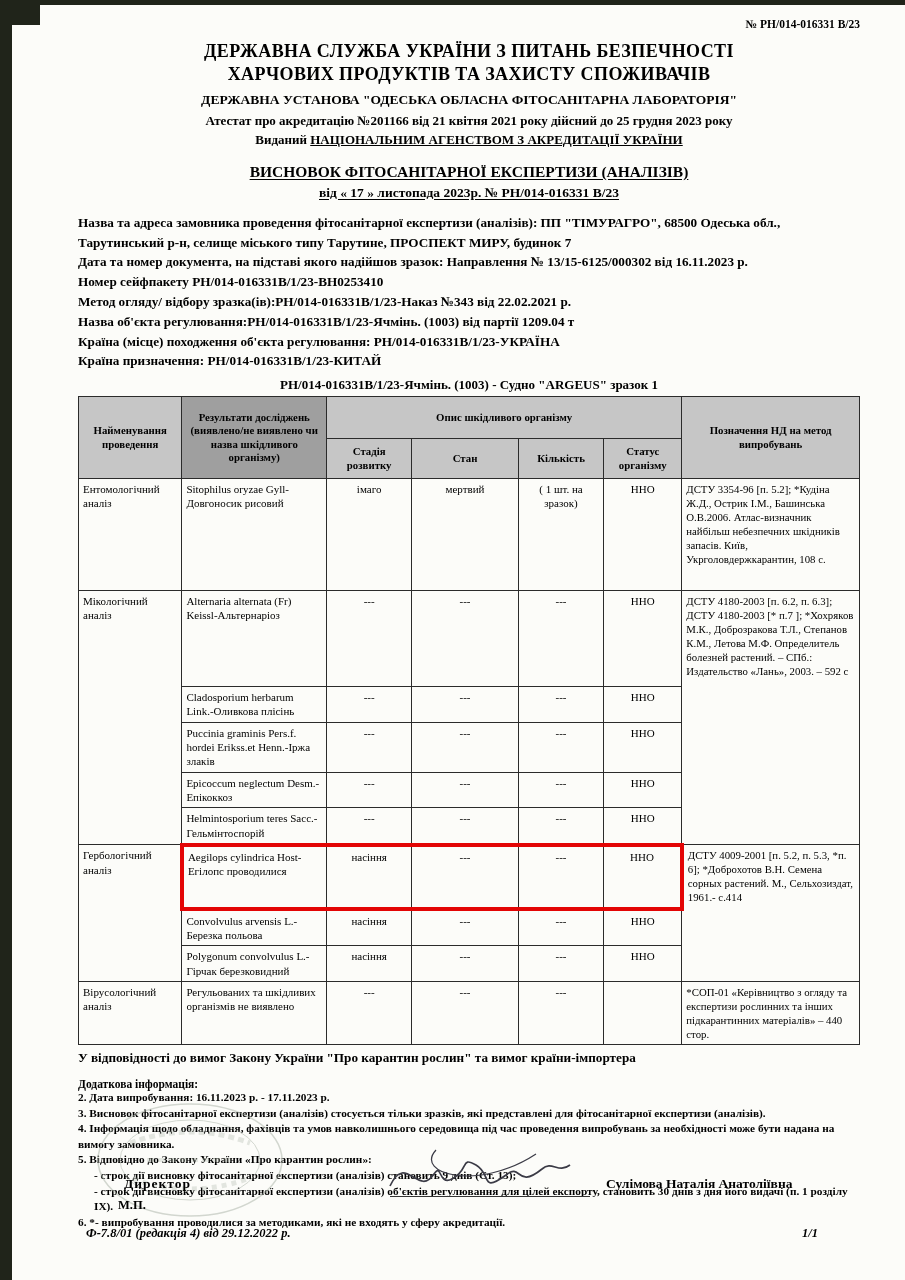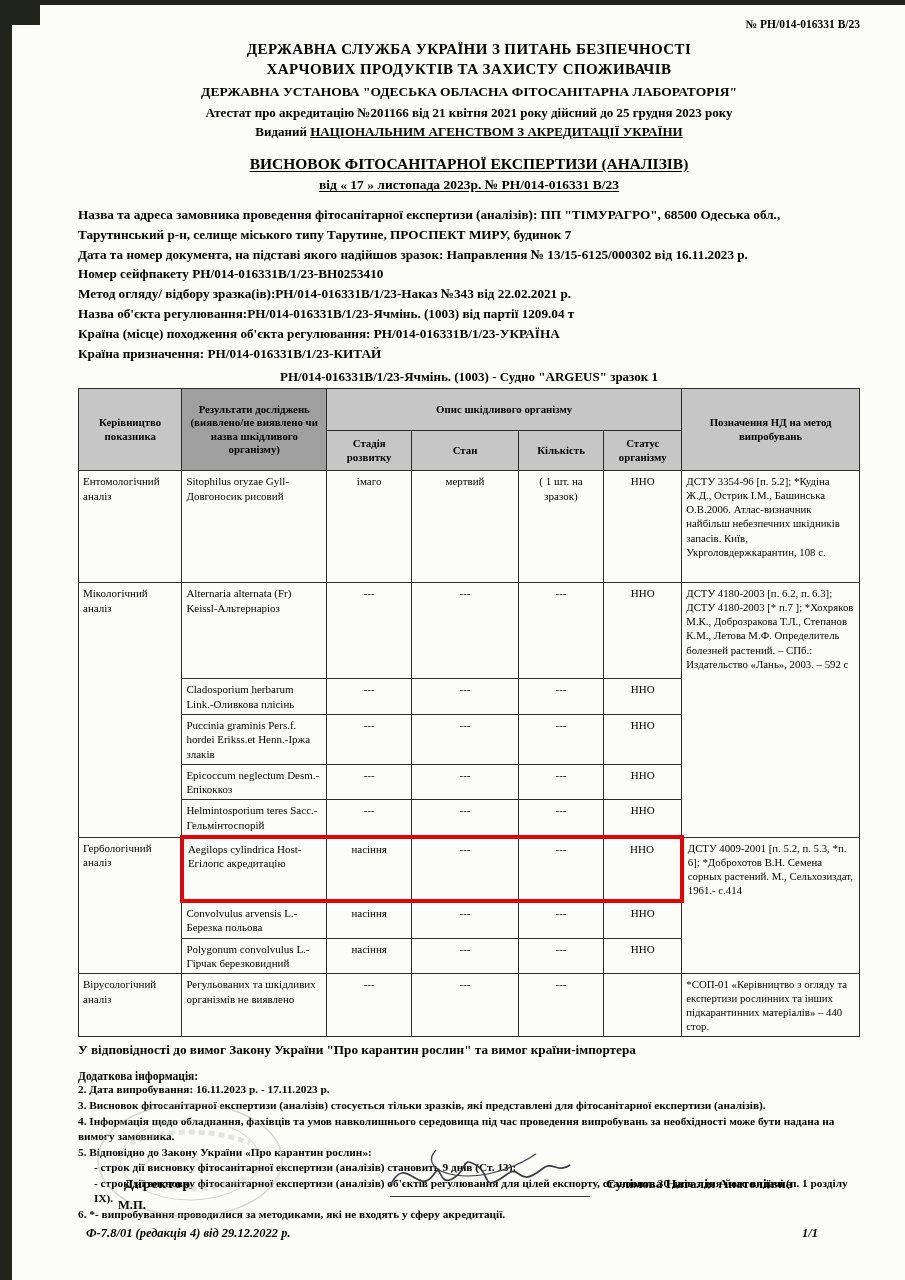--- a/index.html
+++ b/index.html
@@ -11,21 +11,21 @@
   }
   
   .edge-top  { position:absolute; top:0; left:0; width:100%; height:5px; background:#20241a; }
   .edge-left { position:absolute; top:0; left:0; width:12px; height:100%; background:#20241a; }
   .edge-corner { position:absolute; top:0; left:0; width:40px; height:25px; background:#20241a; }
 
   .content { position:absolute; left:78px; top:18px; width:782px; }
 
   .ref { text-align:right; font-size:11.5px; font-weight:bold; }
 
-  .h1 { text-align:center; font-weight:bold; font-size:15px; line-height:1.3; margin-top:10px; letter-spacing:.4px; }
+  .h1 { text-align:center; font-weight:bold; font-size:18px; line-height:1.3; margin-top:10px; letter-spacing:.4px; }
   .h2 { text-align:center; font-weight:bold; font-size:13.5px; margin-top:5px; }
   .addr { text-align:center; font-weight:bold; font-size:12px; margin-top:5px; padding-bottom:4px; border-bottom:2.5px solid #1b1b1b; }
   .accr { text-align:center; font-weight:bold; font-size:13px; margin-top:5px; }
   .issued { text-align:center; font-weight:bold; font-size:13px; margin-top:3px; }
   .issued .u { text-decoration:underline; }
 
   .title { text-align:center; font-weight:bold; font-size:15.5px; margin-top:15px; text-decoration:underline; text-underline-offset:2px; }
   .subtitle { text-align:center; font-weight:bold; font-size:13.5px; margin-top:4px; text-decoration:underline; text-underline-offset:2px; }
 
   .fields { margin-top:12px; }
@@ -100,21 +100,21 @@
       <div class="field">Назва об'єкта регулювання:РН/014-016331В/1/23-Ячмінь. (1003) від партії 1209.04 т</div>
       <div class="field">Країна (місце) походження об'єкта регулювання: РН/014-016331В/1/23-УКРАЇНА</div>
       <div class="field">Країна призначення: РН/014-016331В/1/23-КИТАЙ</div>
     </div>
 
     <div class="tcaption">РН/014-016331В/1/23-Ячмінь. (1003) - Судно "ARGEUS" зразок 1</div>
 
     <table class="res">
       <thead>
         <tr class="hr1">
-          <th rowspan="2" style="width:105px">Керівництво показника</th>
+          <th rowspan="2" style="width:105px">Найменування проведення</th>
           <th rowspan="2" class="dark" style="width:150px">Результати досліджень (виявлено/не виявлено чи назва шкідливого організму)</th>
           <th colspan="4">Опис шкідливого організму</th>
           <th rowspan="2" style="width:183px">Позначення НД на метод випробувань</th>
         </tr>
         <tr class="hr2">
           <th style="width:88px">Стадія розвитку</th>
           <th style="width:112px">Стан</th>
           <th style="width:88px">Кількість</th>
           <th style="width:80px">Статус організму</th>
         </tr>
@@ -164,21 +164,21 @@
         <tr class="rh-c">
           <td class="org">Helmintosporium teres Sacc.-Гельмінтоспорій</td>
           <td class="cc">---</td>
           <td class="cc">---</td>
           <td class="cc">---</td>
           <td class="cc">ННО</td>
         </tr>
 
         <tr class="rh-e">
           <td class="cname" rowspan="3">Гербологічний аналіз</td>
-          <td class="org hlt hlb hll">Aegilops cylindrica Host-Егілопс акредитацію</td>
+          <td class="org hlt hlb hll">Aegilops cylindrica Host-Егілопс проводилися</td>
           <td class="cc hlt hlb">насіння</td>
           <td class="cc hlt hlb">---</td>
           <td class="cc hlt hlb">---</td>
           <td class="cc hlt hlb hlr">ННО</td>
           <td class="cmethod" rowspan="3">ДСТУ 4009-2001 [п. 5.2, п. 5.3, *п. 6]; *Доброхотов В.Н. Семена сорных растений. М., Сельхозиздат, 1961.- с.414</td>
         </tr>
         <tr class="rh-c">
           <td class="org">Convolvulus arvensis L.-Березка польова</td>
           <td class="cc">насіння</td>
           <td class="cc">---</td>

